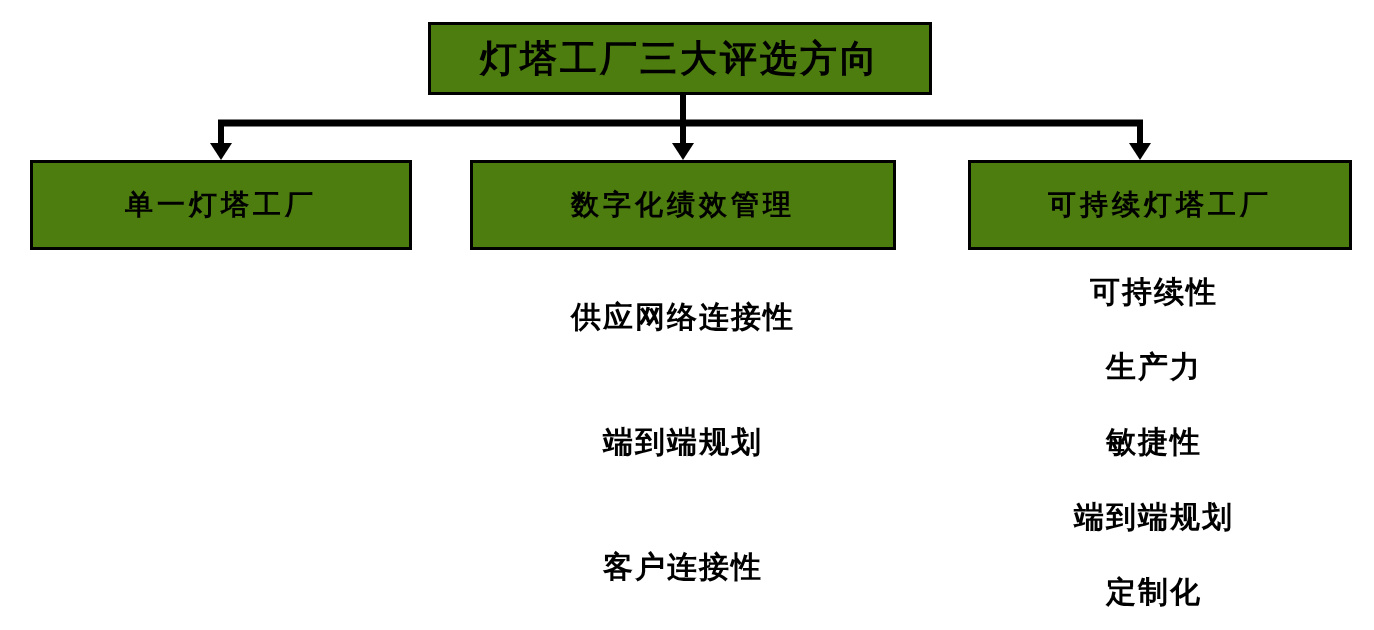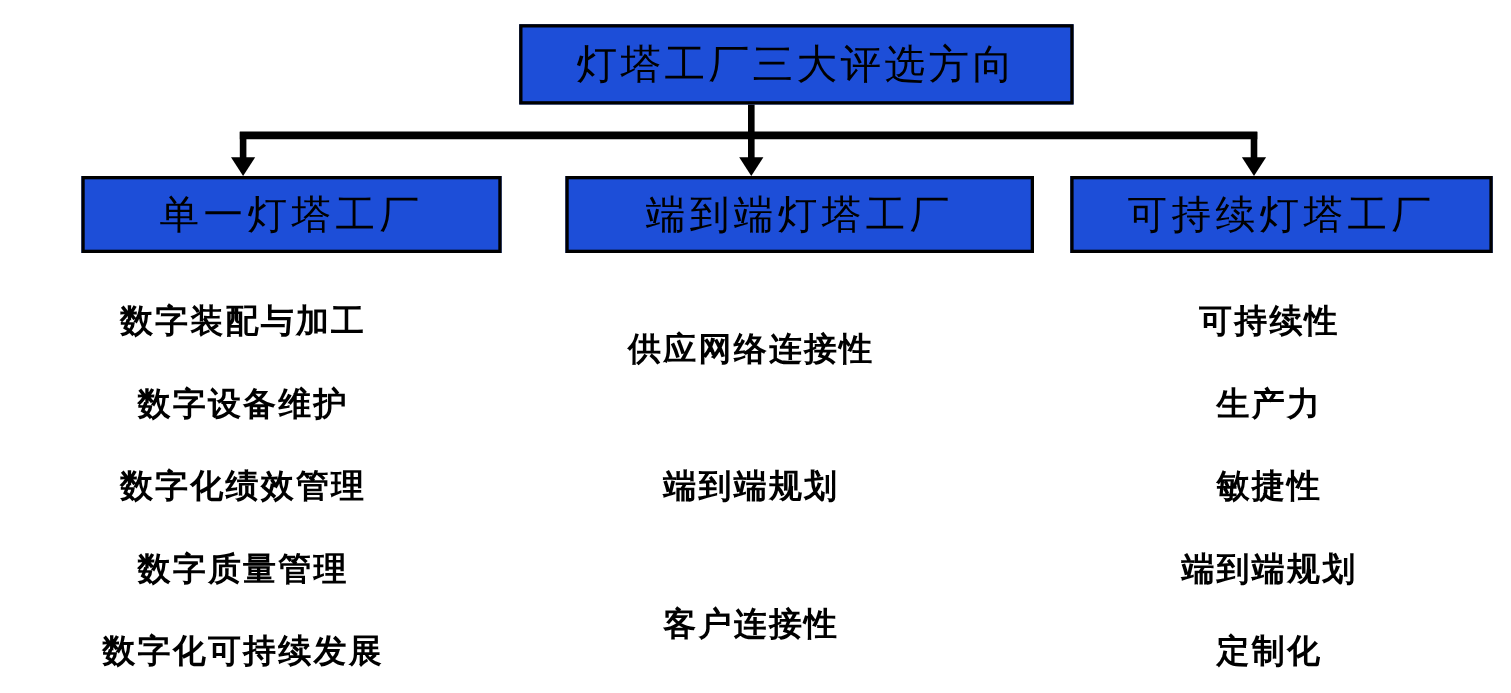--- a/index.html
+++ b/index.html
@@ -11,48 +11,47 @@
     position: relative;
     width: 1374px;
     height: 630px;
     background: #ffffff;
     overflow: hidden;
     font-family: "DejaVu Sans", "Liberation Sans", sans-serif;
     color: #000000;
   }
   .box {
     position: absolute;
-    background: #1d4ed8;
+    background: #4d7c0f;
     border: 3px solid #000000;
     display: flex;
     align-items: center;
     justify-content: center;
-    font-weight: normal;
+    font-weight: bold;
     text-align: center;
     box-sizing: border-box;
     white-space: nowrap;
-    margin-left: 44px;
   }
   .root-box {
     left: 428px;
     top: 22px;
     width: 504px;
     height: 73px;
     font-size: 37px;
     letter-spacing: 3px;
   }
   .branch-box {
     top: 160px;
-    height: 70px;
-    font-size: 36px;
+    height: 90px;
+    font-size: 28px;
     letter-spacing: 4px;
   }
   .branch-box.b1 { left: 30px;  width: 382px; }
   .branch-box.b2 { left: 470px; width: 426px; }
-  .branch-box.b3 { left: 929px; width: 384px; }
+  .branch-box.b3 { left: 968px; width: 384px; }
   .connector-svg {
     position: absolute;
     left: 0;
     top: 0;
     width: 1374px;
     height: 630px;
     pointer-events: none;
   }
   .col {
     position: absolute;
@@ -98,33 +97,26 @@
   </svg>
 
   <div class="box root-box">
     <span>灯塔工厂三大评选方向</span>
   </div>
 
   <div class="box branch-box b1">
     <span>单一灯塔工厂</span>
   </div>
   <div class="box branch-box b2">
-    <span>端到端灯塔工厂</span>
+    <span>数字化绩效管理</span>
   </div>
   <div class="box branch-box b3">
     <span>可持续灯塔工厂</span>
   </div>
 
-  <div class="col c1">
-    <div class="list-item">数字装配与加工</div>
-    <div class="list-item">数字设备维护</div>
-    <div class="list-item">数字化绩效管理</div>
-    <div class="list-item">数字质量管理</div>
-    <div class="list-item">数字化可持续发展</div>
-  </div>
 
   <div class="col c2">
     <div class="list-item">供应网络连接性</div>
     <div class="list-item">端到端规划</div>
     <div class="list-item">客户连接性</div>
   </div>
 
   <div class="col c3">
     <div class="list-item">可持续性</div>
     <div class="list-item">生产力</div>

